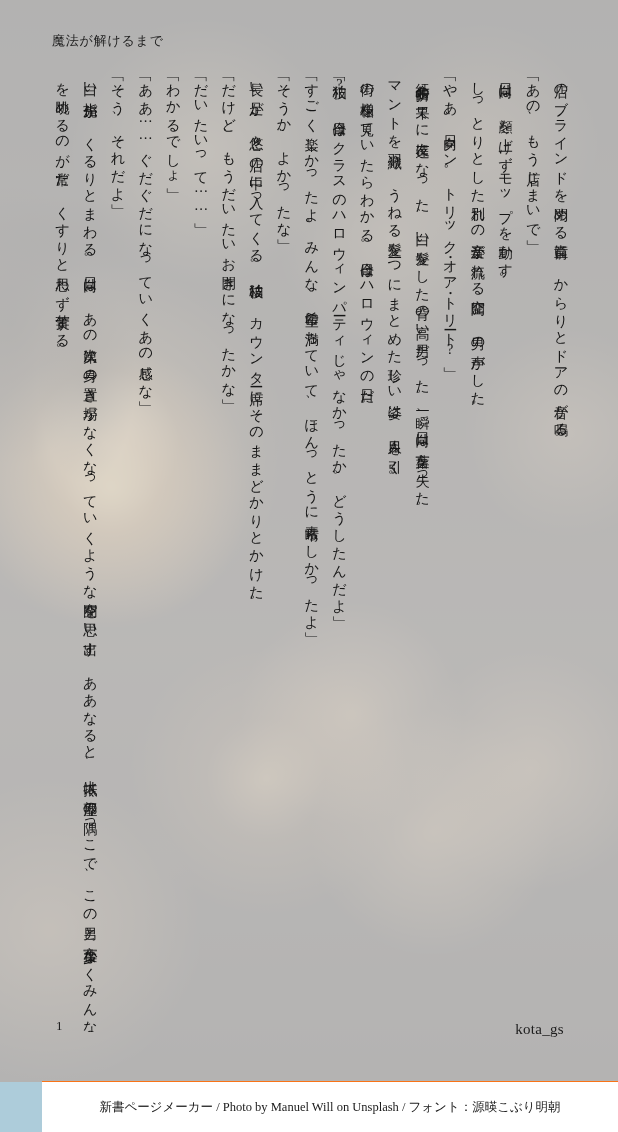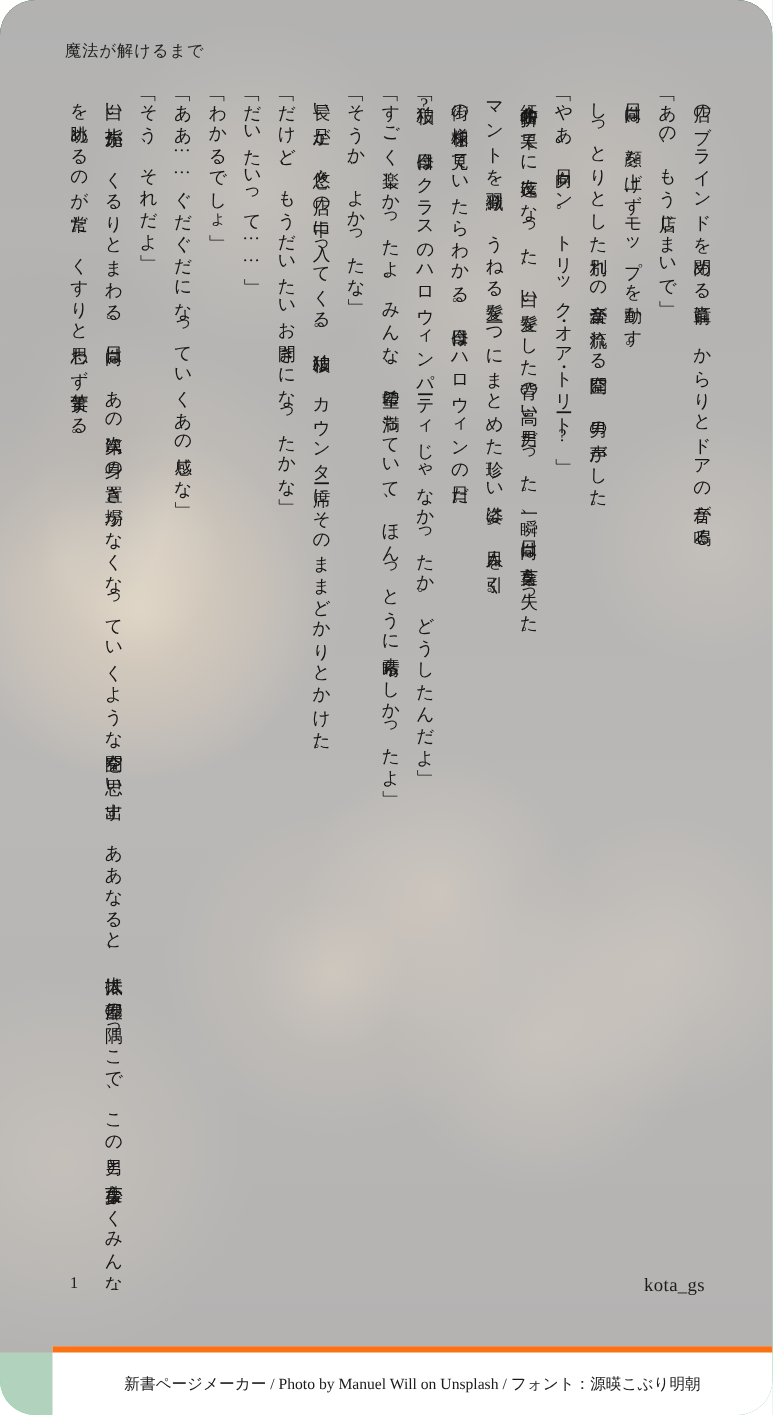--- a/index.html
+++ b/index.html
@@ -15,22 +15,21 @@
     position: relative;
   }
 
   
   #page {
     position: relative;
     width: 618px;
     height: 1132px;
     box-sizing: border-box;
     overflow: hidden;
-    background: #22c55e;
-    border-radius: 28px;
+    background: #0ea5e9;
   }
 
   
   #bg {
     position: absolute;
     inset: 0 0 50px 0;
     overflow: hidden;
     background:
       radial-gradient(circle at 18% 45%, rgba(255,214,140,0.95) 0%, rgba(255,190,105,0.55) 6%, rgba(120,90,55,0.0) 18%),
       radial-gradient(circle at 17% 41%, rgba(255,240,200,0.95) 0%, rgba(255,200,120,0.25) 9%, rgba(0,0,0,0) 22%),
@@ -121,21 +120,21 @@
   #footer {
     position: absolute;
     left: 0;
     right: 0;
     bottom: 0;
     height: 50px;
     background: #ffffff;
     display: flex;
     align-items: center;
     justify-content: center;
-    border-top: 5px solid #f97316;
+    border-top: 1px solid #f97316;
     margin-left: 42px;
   }
   #footer .credit {
     font-size: 12.5px;
     color: #1a1a1a;
     font-family: "Liberation Serif", "DejaVu Serif", serif;
     white-space: nowrap;
   }
 </style>
 </head>

